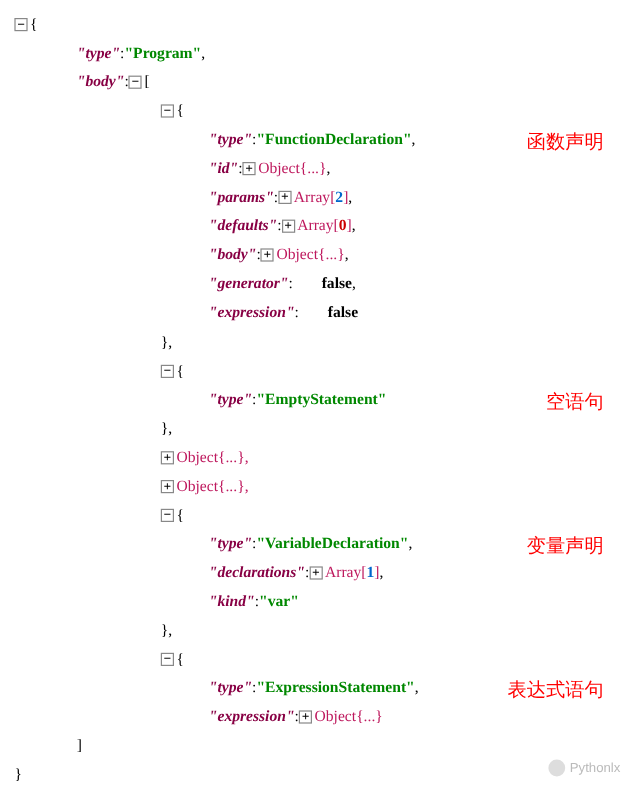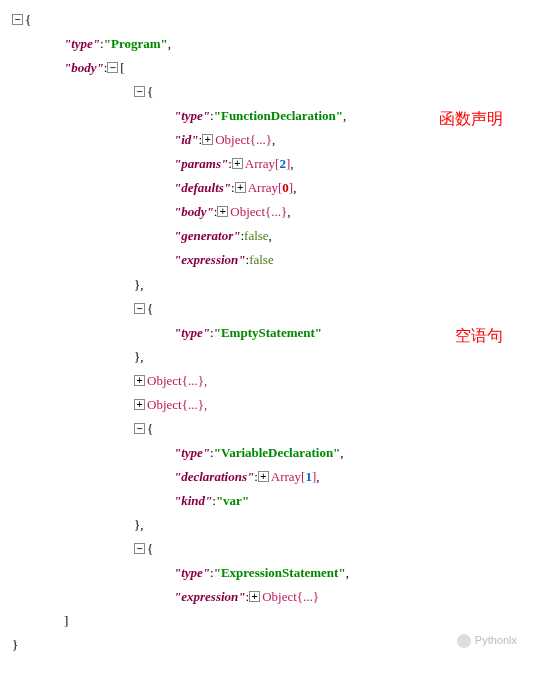--- a/index.html
+++ b/index.html
@@ -42,22 +42,23 @@
     .key {
       color: #880044;
       font-style: italic;
       font-weight: bold;
     }
     .string {
       color: #008800;
       font-weight: bold;
     }
     .value {
-      color: #4d7c0f;
-      font-weight: normal;
+      color: #000000;
+      font-weight: bold;
+      margin-left: 24px;
     }
     .num-blue {
       color: #0066cc;
       font-weight: bold;
     }
     .num-red {
       color: #cc0000;
       font-weight: bold;
     }
     .obj {
@@ -124,31 +125,31 @@
 <div class="line indent-3"><span class="key">"type"</span><span class="punct">:</span><span class="string">"EmptyStatement"</span><span class="annotation">空语句</span></div>
 
 <div class="line indent-2"><span class="punct">},</span></div>
 
 <div class="line indent-2"><span class="toggle">+</span><span class="obj">Object{...},</span></div>
 
 <div class="line indent-2"><span class="toggle">+</span><span class="obj">Object{...},</span></div>
 
 <div class="line indent-2"><span class="toggle">−</span><span class="punct">{</span></div>
 
-<div class="line indent-3"><span class="key">"type"</span><span class="punct">:</span><span class="string">"VariableDeclaration"</span><span class="punct">,</span></div>
+<div class="line indent-3"><span class="key">"type"</span><span class="punct">:</span><span class="string">"VariableDeclaration"</span><span class="punct">,</span><span class="annotation">变量声明</span></div>
 
 <div class="line indent-3"><span class="key">"declarations"</span><span class="punct">:</span><span class="toggle">+</span><span class="obj">Array[</span><span class="num-blue">1</span><span class="obj">]</span><span class="punct">,</span></div>
 
 <div class="line indent-3"><span class="key">"kind"</span><span class="punct">:</span><span class="string">"var"</span></div>
 
 <div class="line indent-2"><span class="punct">},</span></div>
 
 <div class="line indent-2"><span class="toggle">−</span><span class="punct">{</span></div>
 
-<div class="line indent-3"><span class="key">"type"</span><span class="punct">:</span><span class="string">"ExpressionStatement"</span><span class="punct">,</span></div>
+<div class="line indent-3"><span class="key">"type"</span><span class="punct">:</span><span class="string">"ExpressionStatement"</span><span class="punct">,</span><span class="annotation">表达式语句</span></div>
 
 <div class="line indent-3"><span class="key">"expression"</span><span class="punct">:</span><span class="toggle">+</span><span class="obj">Object{...}</span></div>
 
 <div class="line indent-1"><span class="punct">]</span></div>
 
 <div class="line indent-0"><span class="punct">}</span></div>
 
 <div class="watermark">Pythonlx</div>
 
 </body></html>

